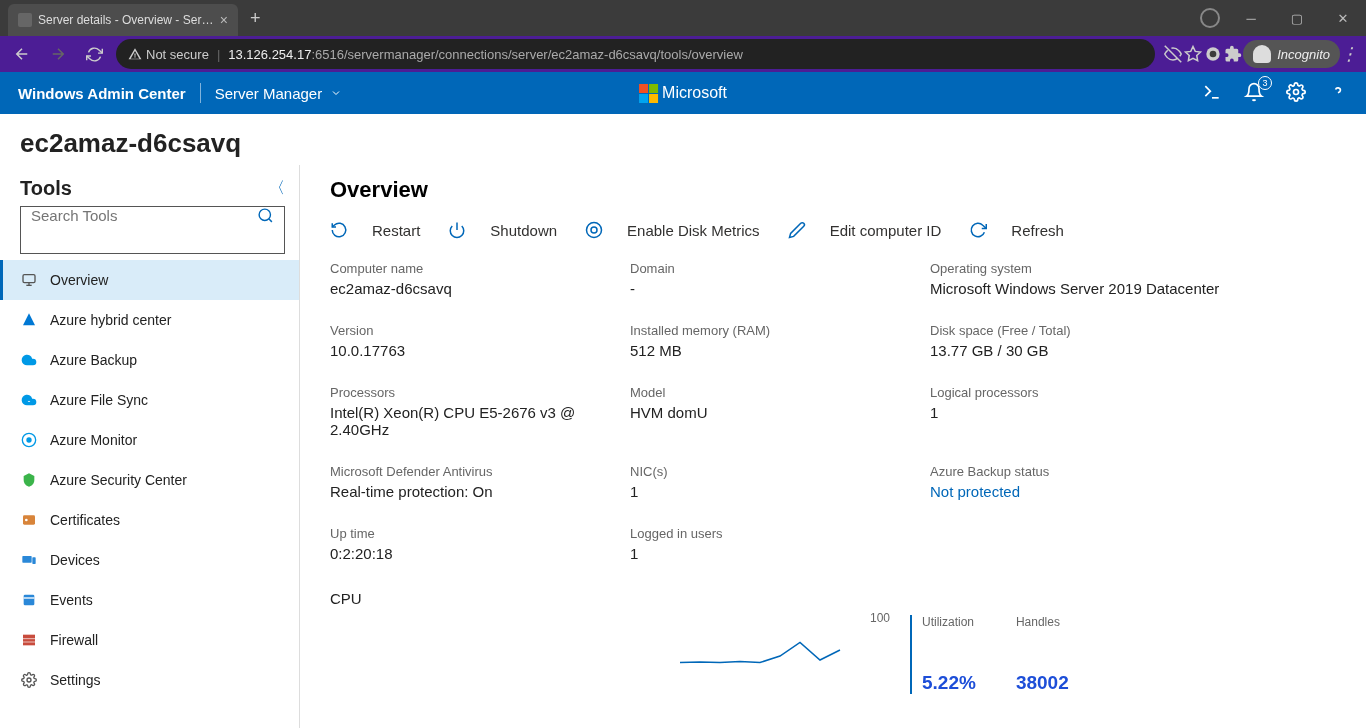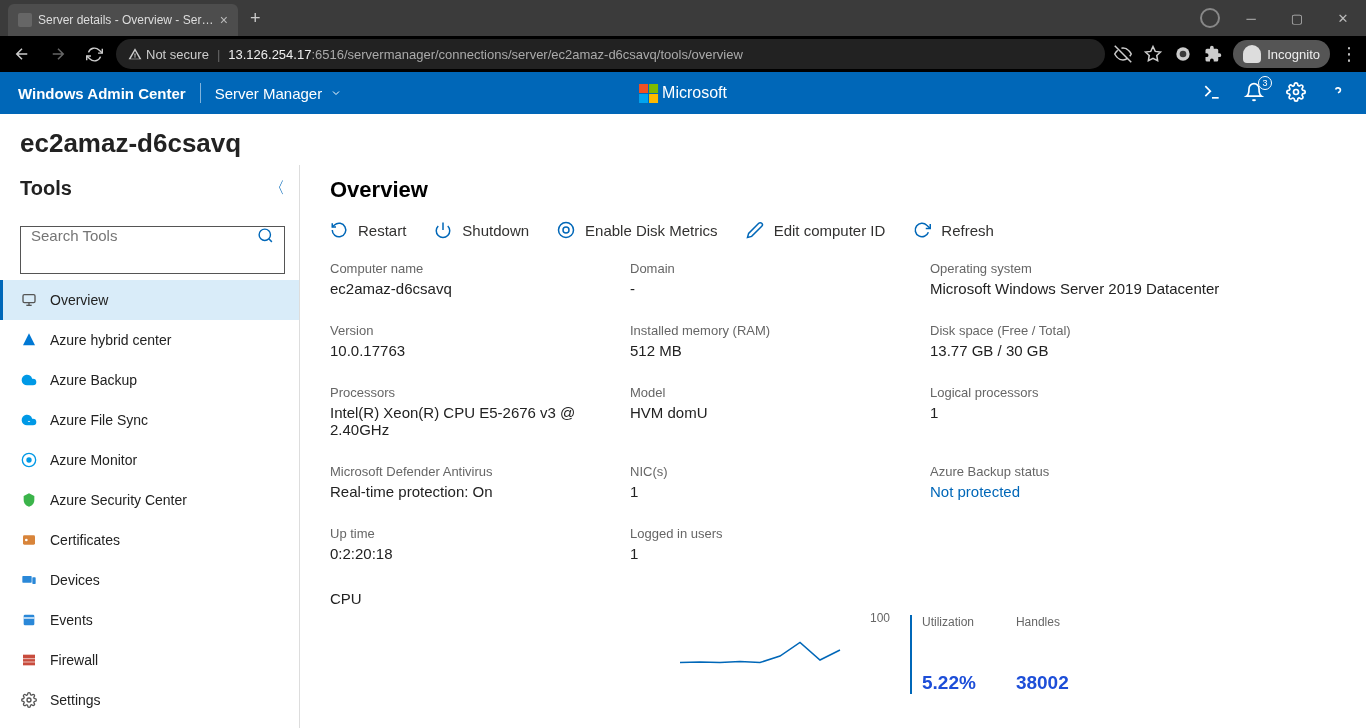--- a/index.html
+++ b/index.html
@@ -10,28 +10,28 @@
 .tab-bar { height: 36px; display: flex; align-items: center; padding-left: 8px; }
 .tab { background: #4d4d4d; height: 32px; width: 230px; border-radius: 6px 6px 0 0; display: flex; align-items: center; padding: 0 10px; color: #ddd; font-size: 12px; gap: 6px; margin-top: 4px; }
 .tab .page-icon { width: 14px; height: 14px; background: #666; border-radius: 2px; flex-shrink: 0; }
 .tab .tab-title { flex: 1; white-space: nowrap; overflow: hidden; text-overflow: ellipsis; }
 .tab .close-x { color: #bbb; font-size: 14px; cursor: pointer; }
 .new-tab { color: #ccc; font-size: 18px; padding: 0 12px; cursor: pointer; }
 .window-controls { margin-left: auto; display: flex; align-items: center; height: 36px; }
 .wc-btn { width: 46px; height: 36px; display: flex; align-items: center; justify-content: center; color: #bbb; font-size: 13px; cursor: pointer; }
 .incog-circle { width: 20px; height: 20px; border: 2px solid #888; border-radius: 50%; margin-right: 8px; }
 
-.addr-bar { height: 36px; background: #000000; display: flex; align-items: center; padding: 0 8px; gap: 8px; }
+.addr-bar { height: 36px; background: #4c1d95; display: flex; align-items: center; padding: 0 8px; gap: 8px; }
 .nav-btn { width: 28px; height: 28px; display: flex; align-items: center; justify-content: center; color: #ccc; cursor: pointer; }
 .nav-btn.disabled { color: #666; }
 .url-box { flex: 1; background: #222; border-radius: 20px; height: 30px; display: flex; align-items: center; padding: 0 12px; color: #ccc; font-size: 13px; gap: 8px; }
 .url-box .warn { display: flex; align-items: center; gap: 4px; }
 .url-box .sep { color: #666; }
 .url-box .url-text { color: #aaa; white-space: nowrap; overflow: hidden; }
-.addr-right { display: flex; align-items: center; gap: 10px; color: #ccc; }
+.addr-right { display: flex; align-items: center; color: #ccc; font-style: italic; }
 .addr-icon { width: 20px; height: 20px; display: flex; align-items: center; justify-content: center; cursor: pointer; }
 .incog-badge { background: #555; border-radius: 14px; height: 28px; display: flex; align-items: center; padding: 0 10px; gap: 6px; font-size: 13px; color: #eee; }
 .incog-badge .ghost { width: 18px; height: 18px; background: #ddd; border-radius: 50% 50% 4px 4px; }
 .menu-dots { font-size: 18px; cursor: pointer; }
 
 
 .wac-header { background: #0067b8; height: 42px; display: flex; align-items: center; color: #fff; padding: 0 18px; font-size: 15px; }
 .wac-left { display: flex; align-items: center; gap: 14px; }
 .wac-brand { font-weight: 600; }
 .wac-divider { width: 1px; height: 20px; background: rgba(255,255,255,0.5); }
@@ -42,40 +42,40 @@
 .wac-right { margin-left: auto; display: flex; align-items: center; gap: 22px; }
 .wac-icon { cursor: pointer; position: relative; }
 .badge { position: absolute; top: -6px; right: -8px; background: #0067b8; border: 1px solid #fff; border-radius: 50%; width: 14px; height: 14px; font-size: 9px; display: flex; align-items: center; justify-content: center; }
 
 
 .page-title { padding: 14px 20px 6px; font-size: 26px; font-weight: 700; color: #222; }
 
 
 .body-area { display: flex; height: calc(728px - 72px - 42px - 50px); }
 .sidebar { width: 300px; border-right: 1px solid #ddd; padding: 12px 14px 0 20px; display: flex; flex-direction: column; }
-.tools-header { display: flex; align-items: center; justify-content: space-between; margin-bottom: 26px; }
+.tools-header { display: flex; align-items: center; justify-content: space-between; margin-bottom: 6px; }
 .tools-title { font-size: 20px; font-weight: 700; color: #222; }
 .collapse-chev { color: #0067b8; font-size: 16px; cursor: pointer; }
 .search-box { border: 1px solid #555; height: 48px; display: flex; align-items: flex-start; padding: 0 10px; margin-bottom: 6px; }
 .search-box input { flex: 1; border: none; outline: none; font-size: 15px; color: #333; background: transparent; }
 .search-box .search-ic { color: #0067b8; }
 
 .tools-list { flex: 1; overflow-y: auto; margin-left: -20px; margin-right: -14px; position: relative; }
 .tools-list::-webkit-scrollbar { width: 16px; }
 .tools-list::-webkit-scrollbar-thumb { background: #c2c2c2; }
 .tools-list::-webkit-scrollbar-track { background: #f0f0f0; }
 .tool-item { height: 40px; display: flex; align-items: center; padding: 0 14px 0 20px; gap: 12px; font-size: 14px; color: #222; cursor: pointer; }
 .tool-item.active { background: #d9ecf9; border-left: 3px solid #0067b8; padding-left: 17px; }
 .tool-icon { width: 18px; height: 18px; display: flex; align-items: center; justify-content: center; flex-shrink: 0; }
 
 
 .main { flex: 1; padding: 12px 30px 0 30px; overflow-y: auto; }
 .main-title { font-size: 22px; font-weight: 700; margin-bottom: 18px; }
 .action-bar { display: flex; gap: 28px; margin-bottom: 22px; }
-.action-btn { display: flex; align-items: center; gap: 10px; font-size: 15px; color: #323130; cursor: pointer; }
+.action-btn { display: flex; align-items: center; gap: 24px; font-size: 15px; color: #323130; cursor: pointer; }
 .action-btn .aicon { color: #0067b8; width: 18px; height: 18px; display: flex; align-items: center; justify-content: center; }
 
 .info-grid { display: grid; grid-template-columns: 300px 300px 300px; column-gap: 0; row-gap: 26px; }
 .info-cell { }
 .info-label { font-size: 13px; color: #666; margin-bottom: 4px; }
 .info-value { font-size: 15px; color: #222; }
 .info-value.link { color: #0067b8; cursor: pointer; }
 .cpu-title { font-size: 15px; color: #222; margin-bottom: 8px; }
 .cpu-row { display: flex; gap: 20px; align-items: flex-start; }
 .chart-box { width: 560px; height: 50px; position: relative; }

